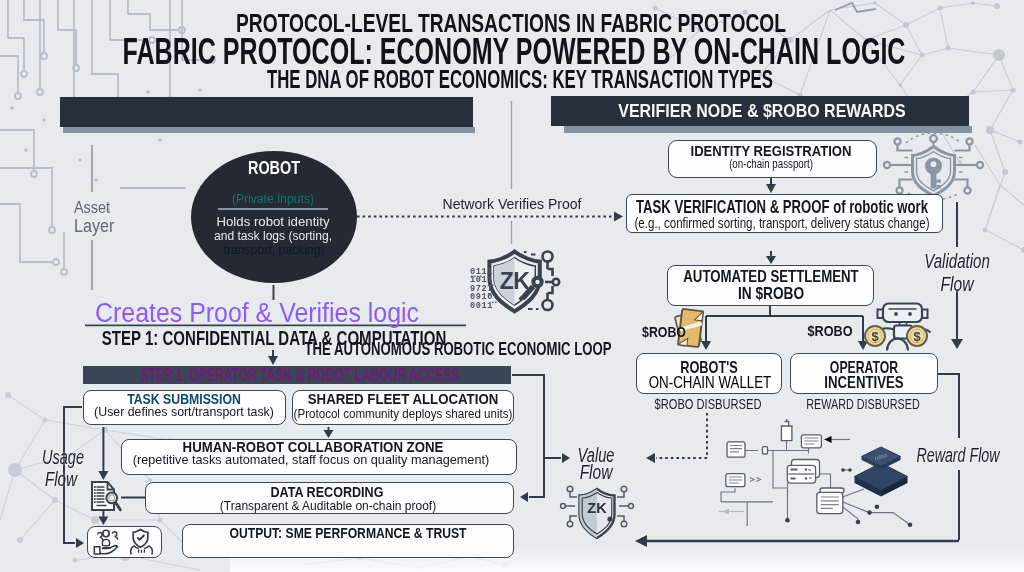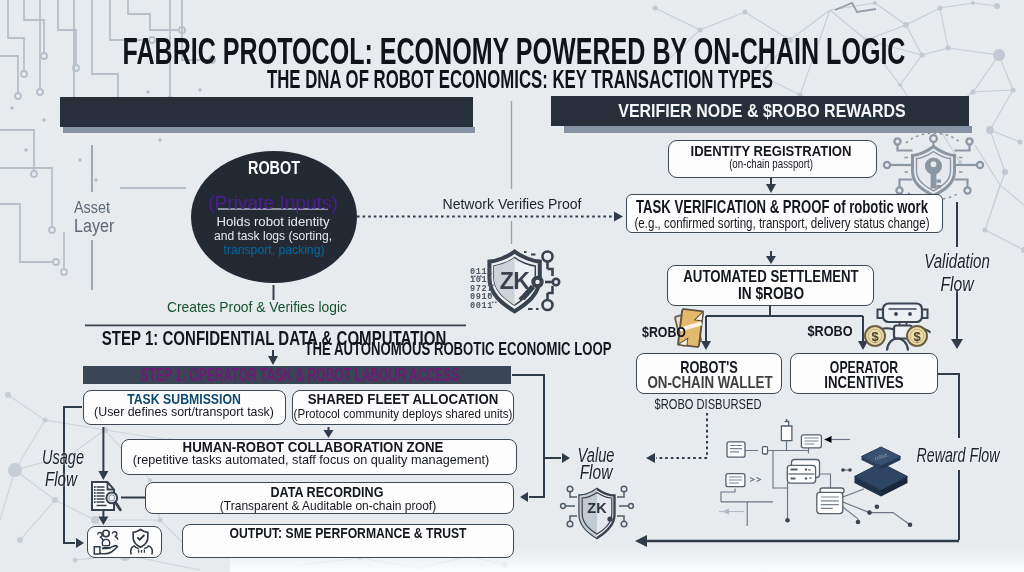--- a/index.html
+++ b/index.html
@@ -352,32 +352,33 @@
 <div class="box" style="left:291.9px;top:390px;width:222px;height:34.6px;"></div>
 <div class="box" style="left:121px;top:438.7px;width:396px;height:36px;"></div>
 <div class="box" style="left:145.4px;top:482.3px;width:368.7px;height:31.7px;"></div>
 <div class="box" style="left:182px;top:523.8px;width:332px;height:34.2px;"></div>
 <div class="box" style="left:86.9px;top:526.3px;width:75.6px;height:31.7px;"></div>
 <div class="box" style="left:667.5px;top:139.7px;width:209.5px;height:38px;border-radius:9px;"></div>
 <div class="box" style="left:626.3px;top:193.9px;width:316.8px;height:38.7px;border-radius:6px;"></div>
 <div class="box" style="left:667.2px;top:264.5px;width:206.8px;height:41.6px;"></div>
 <div class="box" style="left:635.5px;top:352.6px;width:146.8px;height:41.5px;"></div>
 <div class="box" style="left:789.9px;top:352.6px;width:147.7px;height:41.5px;"></div>
+<div class="t" style="left:511px;top:10.05px;font-size:26.6px;color:#101318;font-weight:bold;transform:translateX(-50%)"><span id="tx1" style="transform:scaleX(0.7228)">PROTOCOL-LEVEL TRANSACTIONS IN FABRIC PROTOCOL</span></div>
 <div class="t" style="left:513.5px;top:33.14px;font-size:36.5px;color:#101318;font-weight:bold;transform:translateX(-50%)"><span id="tx2" style="transform:scaleX(0.6870)">FABRIC PROTOCOL: ECONOMY POWERED BY ON-CHAIN LOGIC</span></div>
 <div class="t" style="left:519.5px;top:65.96px;font-size:25.0px;color:#101318;font-weight:bold;transform:translateX(-50%)"><span id="tx3" style="transform:scaleX(0.6709)">THE DNA OF ROBOT ECONOMICS: KEY TRANSACTION TYPES</span></div>
 <div class="t" style="left:762px;top:101.18px;font-size:18.7px;color:#f3f5f7;font-weight:bold;transform:translateX(-50%)"><span id="h2" style="transform:scaleX(0.8546)">VERIFIER NODE &amp; $ROBO REWARDS</span></div>
 <div class="t" style="left:74px;top:198.61px;font-size:16.5px;color:#5d6974"><span id="as1" style="transform:scaleX(0.8721)">Asset</span></div>
 <div class="t" style="left:74px;top:216.61px;font-size:18px;color:#5d6974"><span id="as2" style="transform:scaleX(0.8963)">Layer</span></div>
 <div class="t" style="left:274px;top:157.92px;font-size:18.5px;color:#ffffff;font-weight:bold;transform:translateX(-50%)"><span id="cr1" style="transform:scaleX(0.7783)">ROBOT</span></div>
-<div class="t" style="left:273px;top:192.65px;font-size:19px;color:#4c1d95;transform:translateX(-50%)"><span id="cr3" style="transform:scaleX(1.0065)">(Private Inputs)</span></div>
+<div class="t" style="left:273px;top:192.65px;font-size:12px;color:#0f766e;transform:translateX(-50%)"><span id="cr3" style="transform:scaleX(1.0065)">(Private Inputs)</span></div>
 <div class="t" style="left:273px;top:214.85px;font-size:13.7px;color:#e8eaed;transform:translateX(-50%)"><span id="cr4" style="transform:scaleX(0.9644)">Holds robot identity</span></div>
 <div class="t" style="left:273px;top:228.65px;font-size:13.7px;color:#e8eaed;transform:translateX(-50%)"><span id="cr5" style="transform:scaleX(0.8812)">and task logs (sorting,</span></div>
-<div class="t" style="left:273.6px;top:242.65px;font-size:13.7px;color:#0369a1;transform:translateX(-50%)"><span id="cr6" style="transform:scaleX(0.8910)">transport, packing)</span></div>
+<div class="t" style="left:273.6px;top:242.65px;font-size:13.7px;color:#0f172a;transform:translateX(-50%)"><span id="cr6" style="transform:scaleX(0.8910)">transport, packing)</span></div>
 <div class="t" style="left:512px;top:196.85px;font-size:14.2px;color:#1d222b;transform:translateX(-50%)"><span id="nv" style="transform:scaleX(0.9903)">Network Verifies Proof</span></div>
-<div class="t" style="left:257px;top:299.04px;font-size:15px;color:#14532d;transform:translateX(-50%)"><span id="cp" style="transform:scaleX(0.9227)">Creates Proof &amp; Verifies logic</span></div>
+<div class="t" style="left:257px;top:299.04px;font-size:27px;color:#8b5cf6;transform:translateX(-50%)"><span id="cp" style="transform:scaleX(0.9227)">Creates Proof &amp; Verifies logic</span></div>
 <div class="t" style="left:274.3px;top:326.94px;font-size:21px;color:#14171d;font-weight:bold;transform:translateX(-50%)"><span id="s1" style="transform:scaleX(0.7163)">STEP 1: CONFIDENTIAL DATA &amp; COMPUTATION</span></div>
 <div class="t" style="left:458px;top:339.32px;font-size:19px;color:#14171d;font-weight:bold;transform:translateX(-50%)"><span id="al" style="transform:scaleX(0.6925)">THE AUTONOMOUS ROBOTIC ECONOMIC LOOP</span></div>
 <div class="t" style="left:300px;top:366.41px;font-size:17.5px;color:#701a75;font-weight:bold;transform:translateX(-50%)"><span id="b2" style="transform:scaleX(0.6907)">STEP 1: OPERATOR TASK &amp; ROBOT LABOUR ACCESS</span></div>
 <div class="t" style="left:183.6px;top:391.42px;font-size:15.4px;color:#0c4a6e;font-weight:bold;transform:translateX(-50%)"><span id="ts1" style="transform:scaleX(0.7978)">TASK SUBMISSION</span></div>
 <div class="t" style="left:184.1px;top:405.03px;font-size:13.3px;color:#14171d;transform:translateX(-50%)"><span id="ts2" style="transform:scaleX(0.9286)">(User defines sort/transport task)</span></div>
 <div class="t" style="left:403px;top:391.42px;font-size:15.4px;color:#14171d;font-weight:bold;transform:translateX(-50%)"><span id="sf1" style="transform:scaleX(0.8602)">SHARED FLEET ALLOCATION</span></div>
 <div class="t" style="left:402.8px;top:407.03px;font-size:13.3px;color:#14171d;transform:translateX(-50%)"><span id="sf2" style="transform:scaleX(0.8707)">(Protocol community deploys shared units)</span></div>
 <div class="t" style="left:313.4px;top:439.10px;font-size:15.5px;color:#14171d;font-weight:bold;transform:translateX(-50%)"><span id="hr1" style="transform:scaleX(0.8540)">HUMAN-ROBOT COLLABORATION ZONE</span></div>
 <div class="t" style="left:310.5px;top:452.83px;font-size:13.3px;color:#14171d;transform:translateX(-50%)"><span id="hr2" style="transform:scaleX(0.9536)">(repetitive tasks automated, staff focus on quality management)</span></div>
 <div class="t" style="left:327px;top:484.42px;font-size:15.4px;color:#14171d;font-weight:bold;transform:translateX(-50%)"><span id="dr1" style="transform:scaleX(0.8175)">DATA RECORDING</span></div>
@@ -385,24 +386,25 @@
 <div class="t" style="left:348px;top:525.02px;font-size:15.4px;color:#14171d;font-weight:bold;transform:translateX(-50%)"><span id="ou1" style="transform:scaleX(0.7897)">OUTPUT: SME PERFORMANCE &amp; TRUST</span></div>
 <div class="t" style="left:770.6px;top:143.40px;font-size:15.5px;color:#14171d;font-weight:bold;transform:translateX(-50%)"><span id="ir1" style="transform:scaleX(0.8447)">IDENTITY REGISTRATION</span></div>
 <div class="t" style="left:771.2px;top:158.49px;font-size:12px;color:#14171d;transform:translateX(-50%)"><span id="ir2" style="transform:scaleX(0.8099)">(on-chain passport)</span></div>
 <div class="t" style="left:782px;top:196.72px;font-size:19px;color:#14171d;font-weight:bold;transform:translateX(-50%)"><span id="tv1" style="transform:scaleX(0.6910)">TASK VERIFICATION &amp; PROOF of robotic work</span></div>
 <div class="t" style="left:782px;top:216.49px;font-size:14px;color:#14171d;transform:translateX(-50%)"><span id="tv2" style="transform:scaleX(0.8241)">(e.g., confirmed sorting, transport, delivery status change)</span></div>
 <div class="t" style="left:770.6px;top:268.45px;font-size:16.3px;color:#14171d;font-weight:bold;transform:translateX(-50%)"><span id="se1" style="transform:scaleX(0.8136)">AUTOMATED SETTLEMENT</span></div>
 <div class="t" style="left:770.6px;top:285.35px;font-size:16.3px;color:#14171d;font-weight:bold;transform:translateX(-50%)"><span id="se2" style="transform:scaleX(0.8410)">IN $ROBO</span></div>
 <div class="t" style="left:664px;top:323.88px;font-size:15.1px;color:#14171d;font-weight:bold;transform:translateX(-50%)"><span id="rb1" style="transform:scaleX(0.8196)">$ROBO</span></div>
 <div class="t" style="left:829.5px;top:322.68px;font-size:15.1px;color:#14171d;font-weight:bold;transform:translateX(-50%)"><span id="rb2" style="transform:scaleX(0.8382)">$ROBO</span></div>
 <div class="t" style="left:708.9px;top:358.61px;font-size:17px;color:#14171d;font-weight:bold;transform:translateX(-50%)"><span id="w1" style="transform:scaleX(0.7503)">ROBOT'S</span></div>
-<div class="t" style="left:709.5px;top:373.51px;font-size:17px;color:#404040;font-weight:bold;transform:translateX(-50%)"><span id="w2" style="transform:scaleX(0.7845)">ON-CHAIN WALLET</span></div>
+<div class="t" style="left:709.5px;top:373.51px;font-size:17px;color:#000000;font-weight:normal;transform:translateX(-50%)"><span id="w2" style="transform:scaleX(0.7845)">ON-CHAIN WALLET</span></div>
 <div class="t" style="left:864px;top:358.71px;font-size:17px;color:#14171d;font-weight:bold;transform:translateX(-50%)"><span id="oi1" style="transform:scaleX(0.7206)">OPERATOR</span></div>
 <div class="t" style="left:864px;top:373.51px;font-size:17px;color:#14171d;font-weight:bold;transform:translateX(-50%)"><span id="oi2" style="transform:scaleX(0.7772)">INCENTIVES</span></div>
 <div class="t" style="left:708.3px;top:396.12px;font-size:15.4px;color:#1c212a;transform:translateX(-50%)"><span id="rd1" style="transform:scaleX(0.7231)">$ROBO DISBURSED</span></div>
+<div class="t" style="left:863px;top:395.52px;font-size:15.4px;color:#1c212a;transform:translateX(-50%)"><span id="rd2" style="transform:scaleX(0.7004)">REWARD DISBURSED</span></div>
 <div class="t" style="left:957.3px;top:249.6px;font-size:20.5px;color:#1c222b;font-style:italic;text-shadow:0 0 3px rgba(248,250,252,0.9);transform:translateX(-50%)"><span id="vf1" style="transform:scaleX(0.7348)">Validation</span></div>
 <div class="t" style="left:956.9px;top:272.83px;font-size:20.5px;color:#1c222b;font-style:italic;text-shadow:0 0 3px rgba(248,250,252,0.9);transform:translateX(-50%)"><span id="vf2" style="transform:scaleX(0.7668)">Flow</span></div>
 <div class="t" style="left:957.7px;top:443.63px;font-size:20.5px;color:#1c222b;font-style:italic;text-shadow:0 0 3px rgba(248,250,252,0.9);transform:translateX(-50%)"><span id="rf" style="transform:scaleX(0.6938)">Reward Flow</span></div>
 <div class="t" style="left:596.1px;top:444.43px;font-size:20.5px;color:#1c222b;font-style:italic;text-shadow:0 0 3px rgba(248,250,252,0.9);transform:translateX(-50%)"><span id="vl1" style="transform:scaleX(0.7161)">Value</span></div>
 <div class="t" style="left:595.9px;top:461.03px;font-size:20.5px;color:#1c222b;font-style:italic;text-shadow:0 0 3px rgba(248,250,252,0.9);transform:translateX(-50%)"><span id="vl2" style="transform:scaleX(0.7553)">Flow</span></div>
 <div class="t" style="left:62.9px;top:446.33px;font-size:20.5px;color:#1c222b;font-style:italic;text-shadow:0 0 3px rgba(248,250,252,0.9);transform:translateX(-50%)"><span id="uf1" style="transform:scaleX(0.7087)">Usage</span></div>
 <div class="t" style="left:61.3px;top:468.13px;font-size:20.5px;color:#1c222b;font-style:italic;text-shadow:0 0 3px rgba(248,250,252,0.9);transform:translateX(-50%)"><span id="uf2" style="transform:scaleX(0.7391)">Flow</span></div>
 <svg id="ov" width="1024" height="572" viewBox="0 0 1024 572" style="pointer-events:none;">
 
 <g>

